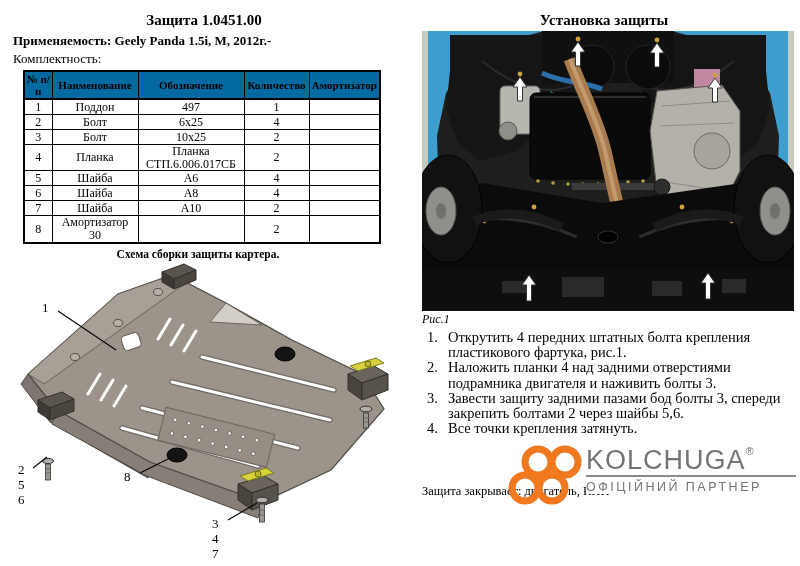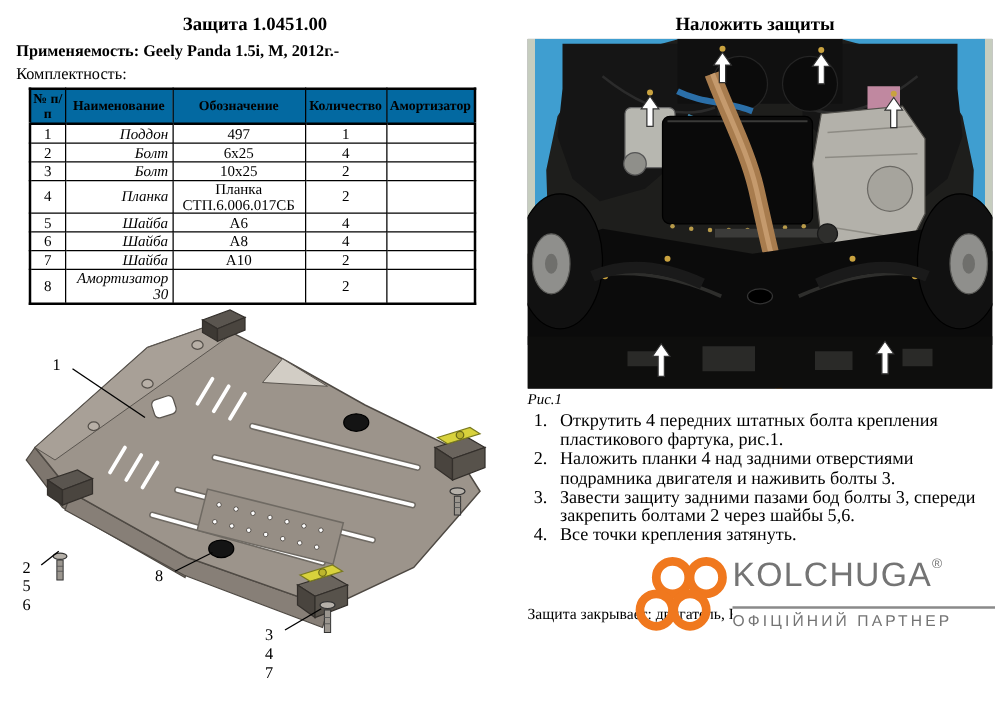--- a/index.html
+++ b/index.html
@@ -8,34 +8,34 @@
   .col-left{width:408px;position:relative;}
   .col-right{width:392px;position:relative;}
 
   .doc-title{text-align:center;font-weight:bold;font-size:15px;margin-top:12px;}
   .app-line{margin:4px 0 0 13px;font-weight:bold;font-size:13px;}
   .kit-line{margin:2px 0 3px 13px;font-weight:normal;font-size:13px;}
 
   table.kit{margin-left:23px;border-collapse:collapse;width:356px;border:2px solid #000;table-layout:fixed;}
   table.kit th{background:#0369a1;font-weight:bold;font-size:11px;border:1px solid #000;border-bottom:2px solid #000;padding:1px 0;line-height:1.1;}
   table.kit td{border:1px solid #000;font-size:12px;padding:0 3px;height:14px;text-align:center;line-height:1.05;}
-  table.kit td.name{text-align:right;font-style:italic;}
+  table.kit td.name{text-align:center;}
   .scheme-caption{width:370px;text-align:center;font-weight:bold;font-size:11.5px;margin:4px 0 0 13px;}
 
   .fig-caption{font-style:italic;font-size:12px;margin:1px 0 1px 14px;}
   ol.steps{list-style:none;margin:3px 6px 0 14px;padding:0;font-size:14.5px;line-height:15.2px;width:368px;}
   ol.steps li{position:relative;padding-left:26px;}
   ol.steps .num{position:absolute;left:5px;}
 
   .footer{position:relative;height:108px;margin-top:8px;}
   .footer-note{position:absolute;left:14px;top:40px;font-size:12.5px;white-space:nowrap;z-index:1;}
   .rings{position:absolute;left:100px;top:0;z-index:2;}
   .logo-text{position:absolute;left:178px;top:2px;width:210px;background:#fff;z-index:3;
              font-family:"Liberation Sans",sans-serif;color:#747474;text-align:left;}
-  .brand{font-size:27px;letter-spacing:1px;line-height:28px;border-bottom:2px solid #8a8a8a;padding-bottom:11px;white-space:nowrap;}
+  .brand{font-size:27px;letter-spacing:1px;line-height:28px;border-bottom:2px solid #8a8a8a;padding-bottom:1px;white-space:nowrap;}
   .brand sup{font-size:11px;vertical-align:top;line-height:10px;}
   .subtitle{font-size:12.5px;letter-spacing:2.5px;margin-top:3px;white-space:nowrap;}
   .website{font-size:20.5px;letter-spacing:.5px;margin-top:2px;white-space:nowrap;}
 
   svg text.callout{font-family:"Liberation Serif",serif;font-size:13px;fill:#000;}
 </style>
 </head>
 <body>
 
 <div class="page">
@@ -118,20 +118,21 @@
           <tr>
             <td>8</td>
             <td class="name">Амортизатор 30</td>
             <td></td>
             <td>2</td>
             <td></td>
           </tr>
         </tbody>
     </table>
 
+    <div class="scheme-caption">Схема сборки защиты картера.</div>
 
     <svg width="408" height="312" viewBox="0 0 408 312" style="display:block;margin-top:2px;">
 
       <polygon points="28,112 57,148 152,202 148,216 50,160 21,122" fill="#7e766e" stroke="#4f4a44" stroke-width="1"></polygon>
       <polygon points="57,148 150,200 263,240 258,256 147,214 52,162" fill="#877f77" stroke="#4f4a44" stroke-width="1"></polygon>
 
       <polygon points="118,32 172,13 226,41 292,78 362,112 384,147 331,208 263,240 150,200 57,148 28,112" fill="#9c948b" stroke="#4f4a44" stroke-width="1.2"></polygon>
 
       <polygon points="118,32 172,13 186,21 44,122 28,112" fill="#a8a097" stroke="#5a554f" stroke-width="0.8"></polygon>
 
@@ -251,21 +252,21 @@
       <text class="callout" x="18" y="227">5</text>
       <text class="callout" x="18" y="242">6</text>
       <text class="callout" x="124" y="219">8</text>
       <text class="callout" x="212" y="266">3</text>
       <text class="callout" x="212" y="281">4</text>
       <text class="callout" x="212" y="296">7</text>
     </svg>
   </div>
 
   <div class="col-right">
-    <div class="doc-title">Наложить защиты</div>
+    <div class="doc-title">Установка защиты</div>
 
     <svg width="372" height="280" viewBox="0 0 372 280" style="display:block;margin:2px 0 0 14px;">
       <rect width="372" height="280" fill="#1e1e1c"></rect>
 
       <rect x="0" y="0" width="13" height="205" fill="#c6cdbf"></rect>
       <rect x="359" y="0" width="13" height="205" fill="#c6cdbf"></rect>
 
       <polygon points="6,0 122,0 78,12 44,30 24,62 15,105 17,165 6,175" fill="#3f9ed0"></polygon>
       <polygon points="366,0 250,0 294,12 328,30 348,62 357,105 355,165 366,175" fill="#3f9ed0"></polygon>
 

